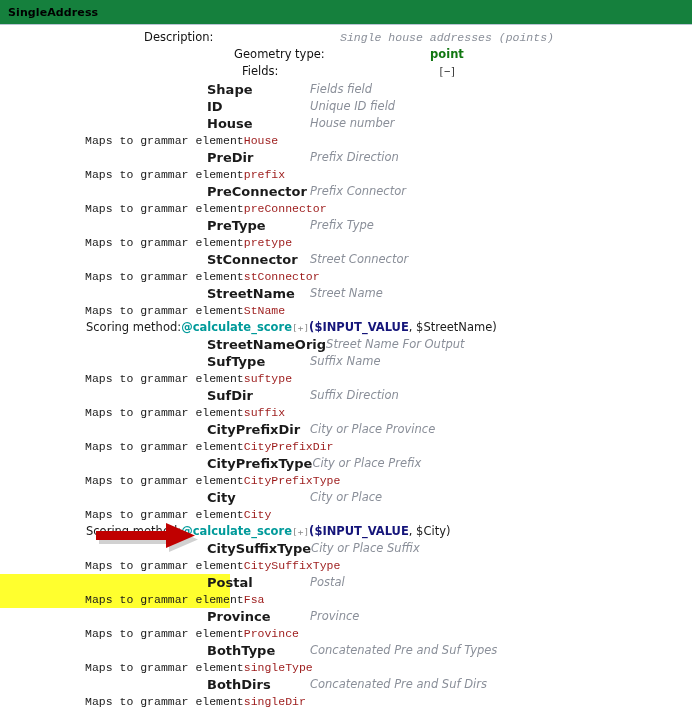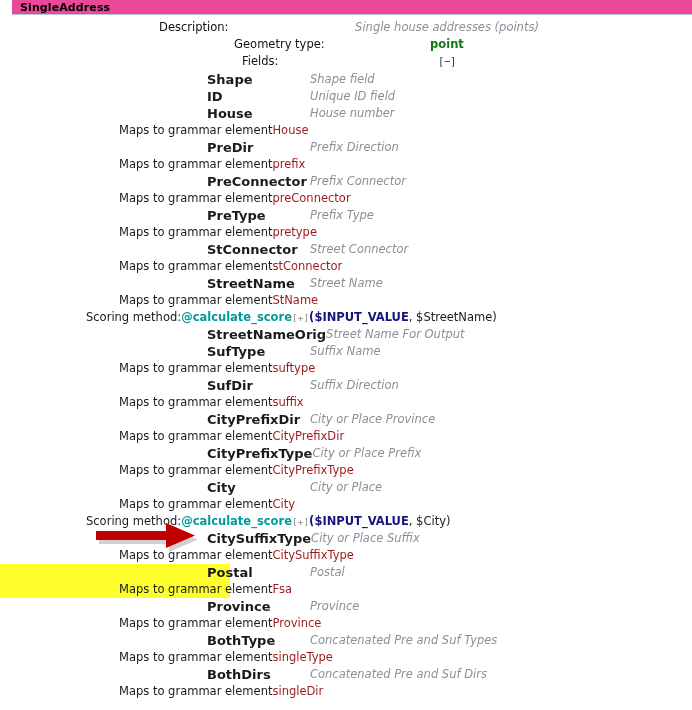--- a/index.html
+++ b/index.html
@@ -13,28 +13,27 @@
     height: 710px;
     overflow: hidden;
     font-family: "DejaVu Sans", "Liberation Sans", sans-serif;
     font-size: 11px;
     color: #000000;
     position: relative;
   }
 
   
   .titlebar {
-    height: 15px;
-    background: #ec4899;
+    height: 25px;
+    background: #15803d;
     border-bottom: 1px solid #b9c4d4;
     display: flex;
     align-items: center;
     padding-left: 8px;
     box-sizing: border-box;
-    margin-left: 12px;
   }
   .titlebar .title {
     font-weight: bold;
     font-size: 11px;
     color: #000;
     letter-spacing: 0.1px;
   }
 
   
   .body-area {
@@ -55,20 +54,21 @@
     box-sizing: border-box;
     font-size: 11.5px;
     color: #111;
   }
   .prop-value {
     font-size: 11.5px;
   }
   .val-desc {
     font-style: italic;
     color: #8a8f99;
+    font-family: Liberation Mono, monospace;
   }
   .val-geom {
     font-weight: bold;
     color: #117711;
   }
   .collapse-toggle {
     font-family: "DejaVu Sans Mono", "Liberation Mono", monospace;
     font-size: 10.5px;
     color: #3a3a3a;
     letter-spacing: -0.3px;
@@ -105,21 +105,22 @@
     display: inline-block;
   }
   .fdesc {
     font-style: italic;
     font-size: 11.5px;
     color: #8a8f99;
   }
 
   
   .maps-row {
-    padding-left: 119px;
+    padding-left: 85px;
+    font-family: Liberation Mono, monospace;
   }
   .maps-txt {
     font-size: 11.5px;
     color: #1a1a1a;
   }
   .maps-elem {
     font-size: 11.5px;
     color: #9c1a1a;
   }
 
@@ -209,21 +210,21 @@
       </div>
       <div class="prop-row">
         <span class="prop-label">Fields:</span>
         <span class="prop-value collapse-toggle">[−]</span>
       </div>
     </div>
 
   <div class="field-list" id="field-list">
       <div class="fl-row">
         <span class="fname">Shape</span>
-        <span class="fdesc">Shape field</span>
+        <span class="fdesc">Fields field</span>
       </div>
       <div class="fl-row">
         <span class="fname">ID</span>
         <span class="fdesc">Unique ID field</span>
       </div>
       <div class="fl-row">
         <span class="fname">House</span>
         <span class="fdesc">House number</span>
       </div>
       <div class="fl-row maps-row">

